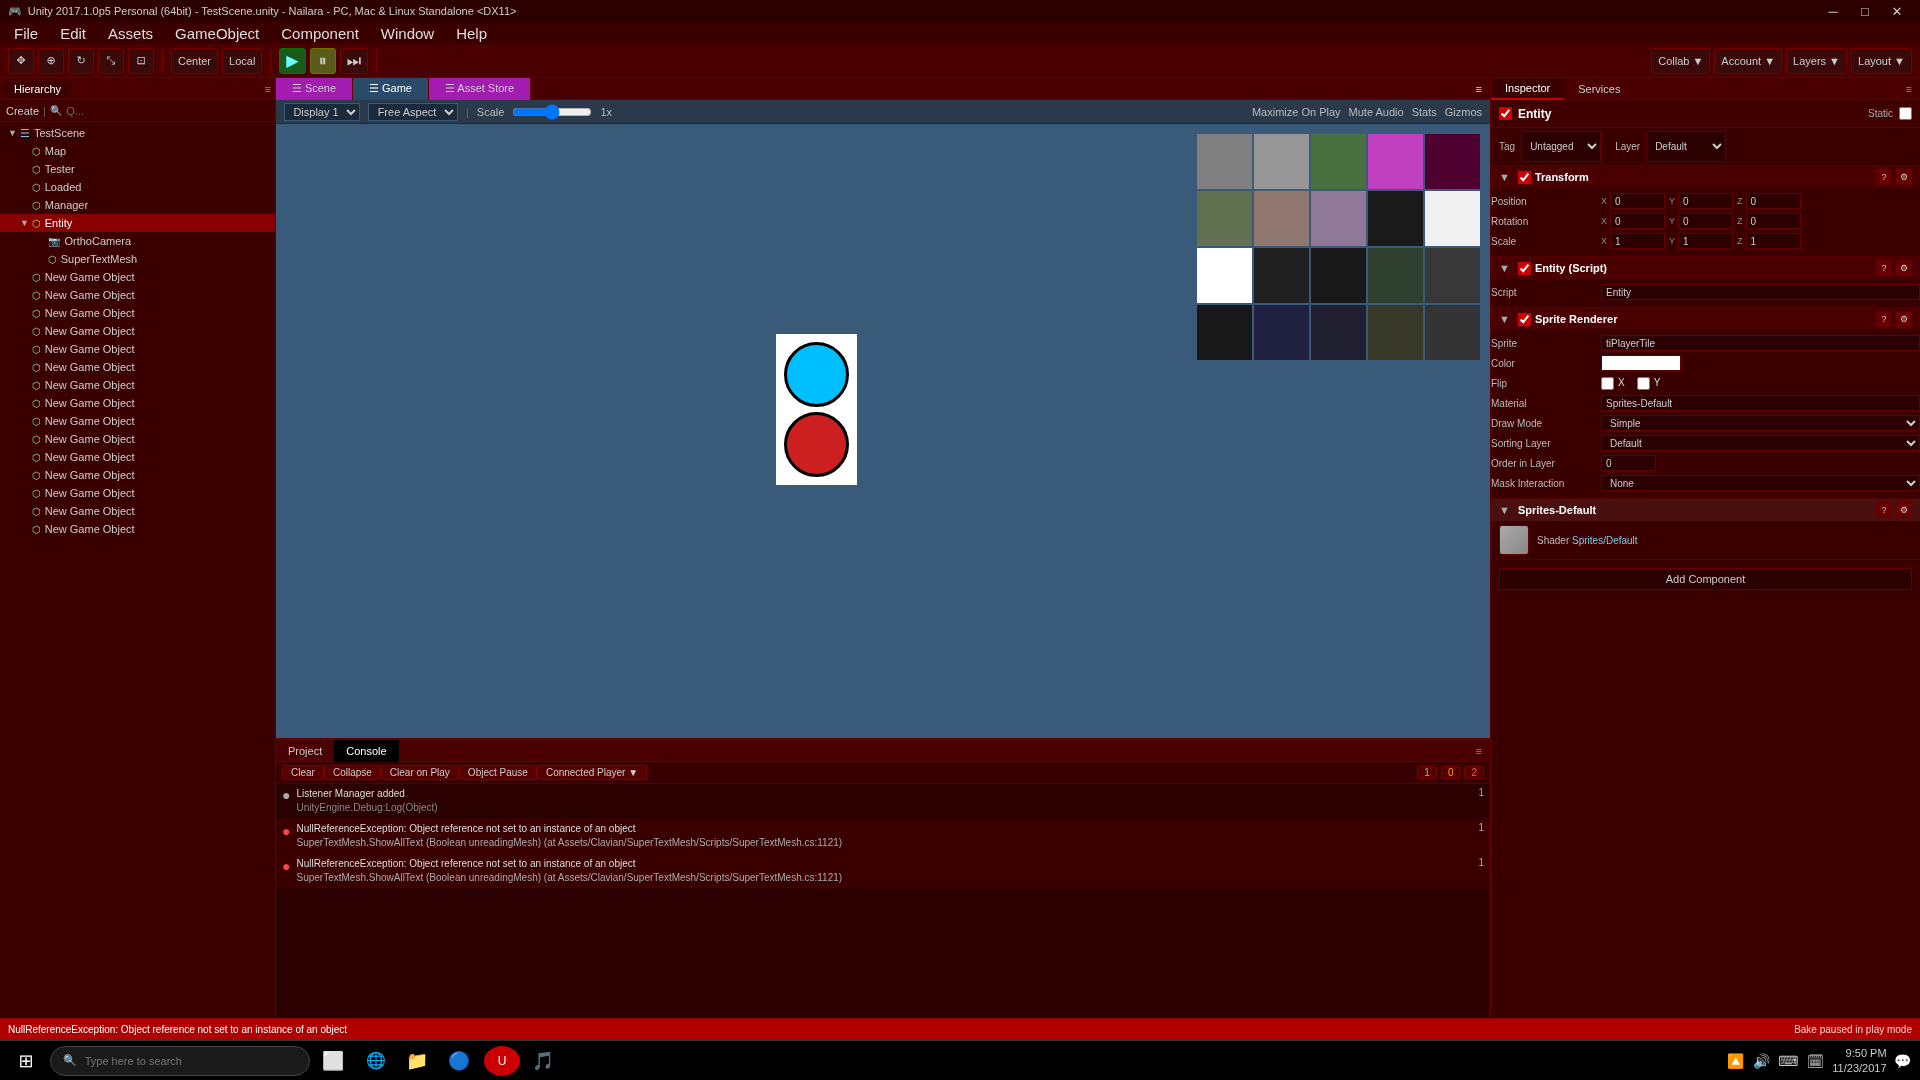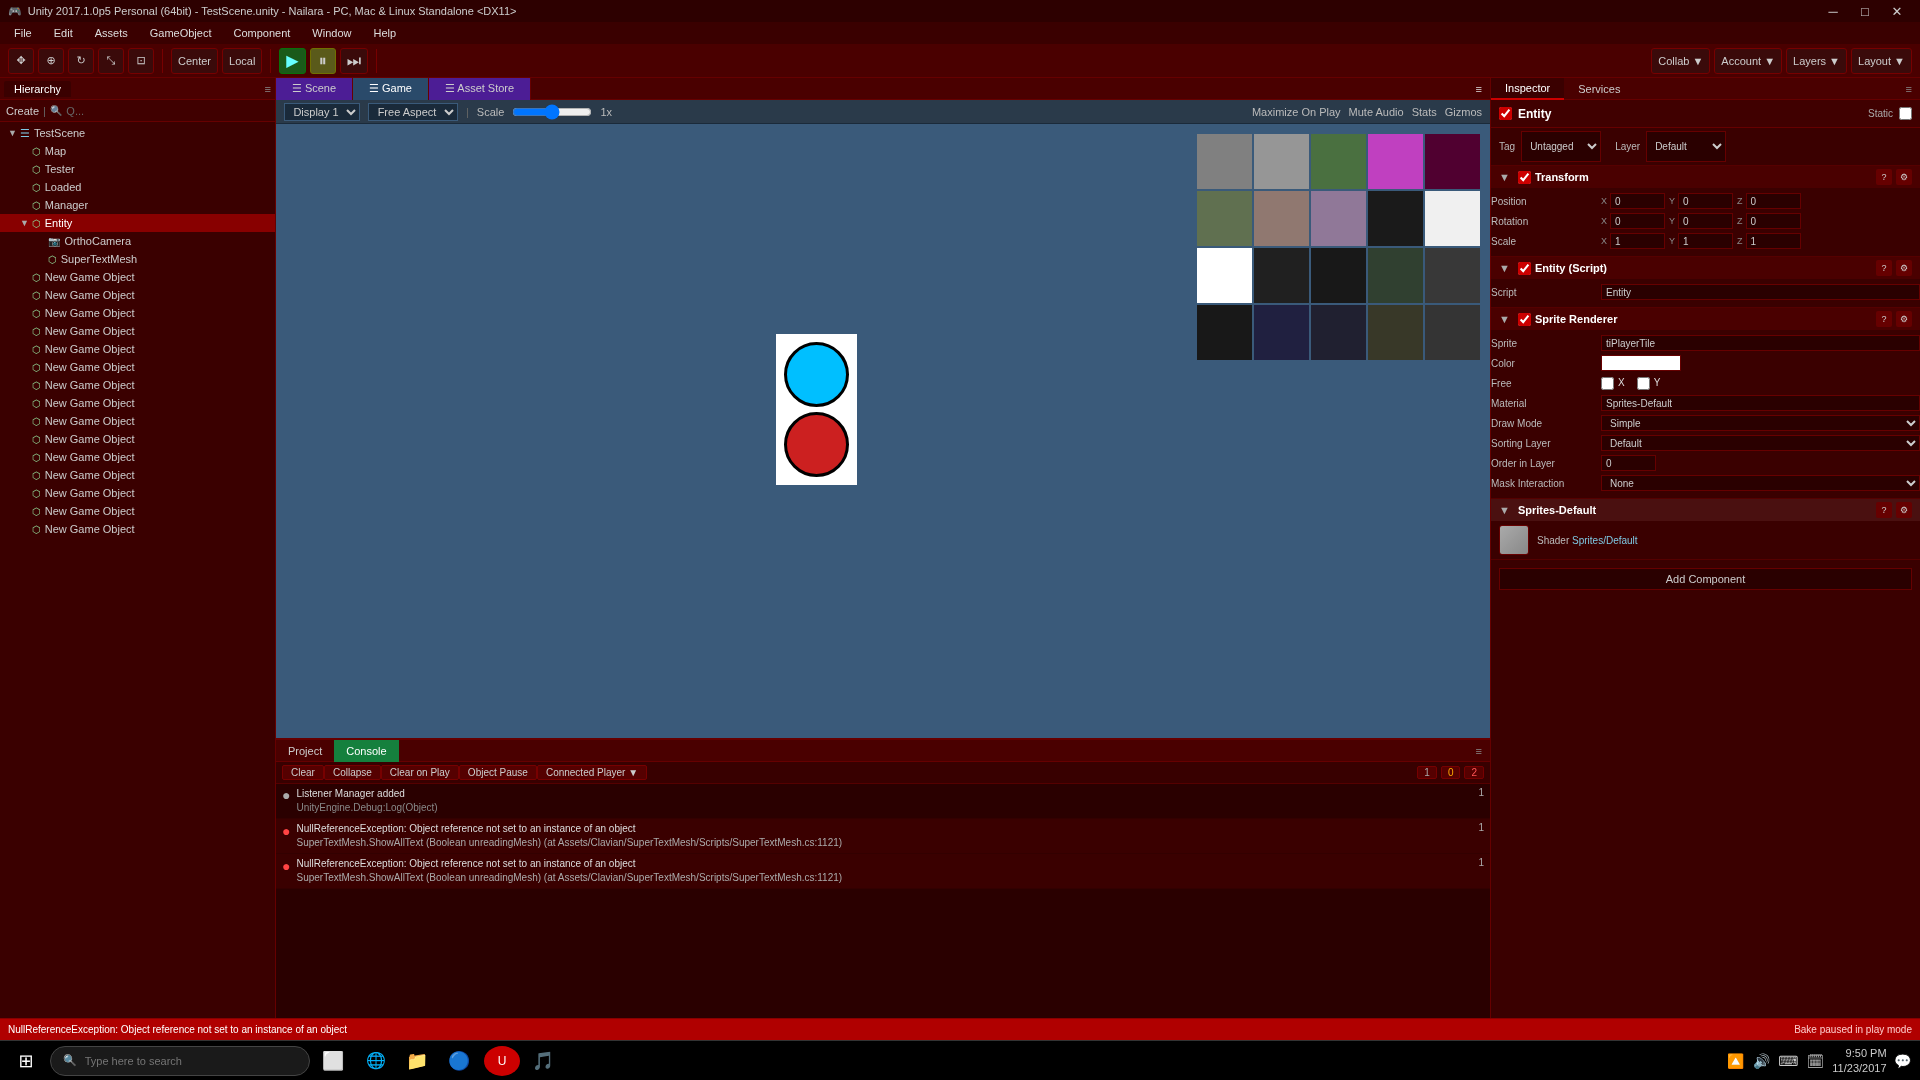--- a/index.html
+++ b/index.html
@@ -34,21 +34,21 @@
       background: #3a0000;
       display: flex;
       align-items: center;
       padding: 0 4px;
       gap: 2px;
     }
     .menu-item {
       padding: 2px 10px;
       cursor: pointer;
       color: #ddd;
-      font-size: 11px;
+      font-size: 15px;
       border-radius: 2px;
     }
 
     
     #toolbar {
       height: 34px;
       background: #4a0000;
       display: flex;
       align-items: center;
       padding: 0 8px;
@@ -138,21 +138,21 @@
       padding: 2px 16px;
       font-size: 11px;
       color: #ccc;
       cursor: pointer;
       height: 22px;
       display: flex;
       align-items: center;
       border-right: 1px solid #600;
     }
     .scene-tab.active { background: #2a4a6a; color: #fff; }
-    .scene-tab:not(.active) { background: #4c1d95; }
+    .scene-tab:not(.active) { background: #a21caf; }
 
     #scene-toolbar {
       height: 24px;
       background: #2a3a4a;
       display: flex;
       align-items: center;
       padding: 0 8px;
       font-size: 11px;
       gap: 8px;
       border-bottom: 1px solid #1a2a3a;
@@ -314,21 +314,21 @@
     }
     .console-tab {
       padding: 2px 12px;
       font-size: 11px;
       color: #ccc;
       cursor: pointer;
       height: 22px;
       display: flex;
       align-items: center;
     }
-    .console-tab.active { background: #15803d; color: #fff; }
+    .console-tab.active { background: #000000; color: #fff; }
     #console-toolbar {
       height: 22px;
       background: #380000;
       display: flex;
       align-items: center;
       padding: 0 6px;
       gap: 0;
       border-bottom: 1px solid #500;
     }
     .console-btn {
@@ -860,21 +860,21 @@
               <input class="prop-input-wide" type="text" value="tiPlayerTile" style="">
             </div>
           </div>
           <div class="prop-row">
             <span class="prop-label">Color</span>
             <div class="prop-value">
               <div class="color-swatch" style="background: white;"></div>
             </div>
           </div>
           <div class="prop-row">
-            <span class="prop-label">Free</span>
+            <span class="prop-label">Flip</span>
             <div class="prop-value">
               <input type="checkbox" class="flip-check" style="">
               <span>X</span>
               <input type="checkbox" class="flip-check" style="margin-left: 8px;">
               <span>Y</span>
             </div>
           </div>
           <div class="prop-row">
             <span class="prop-label">Material</span>
             <div class="prop-value">

